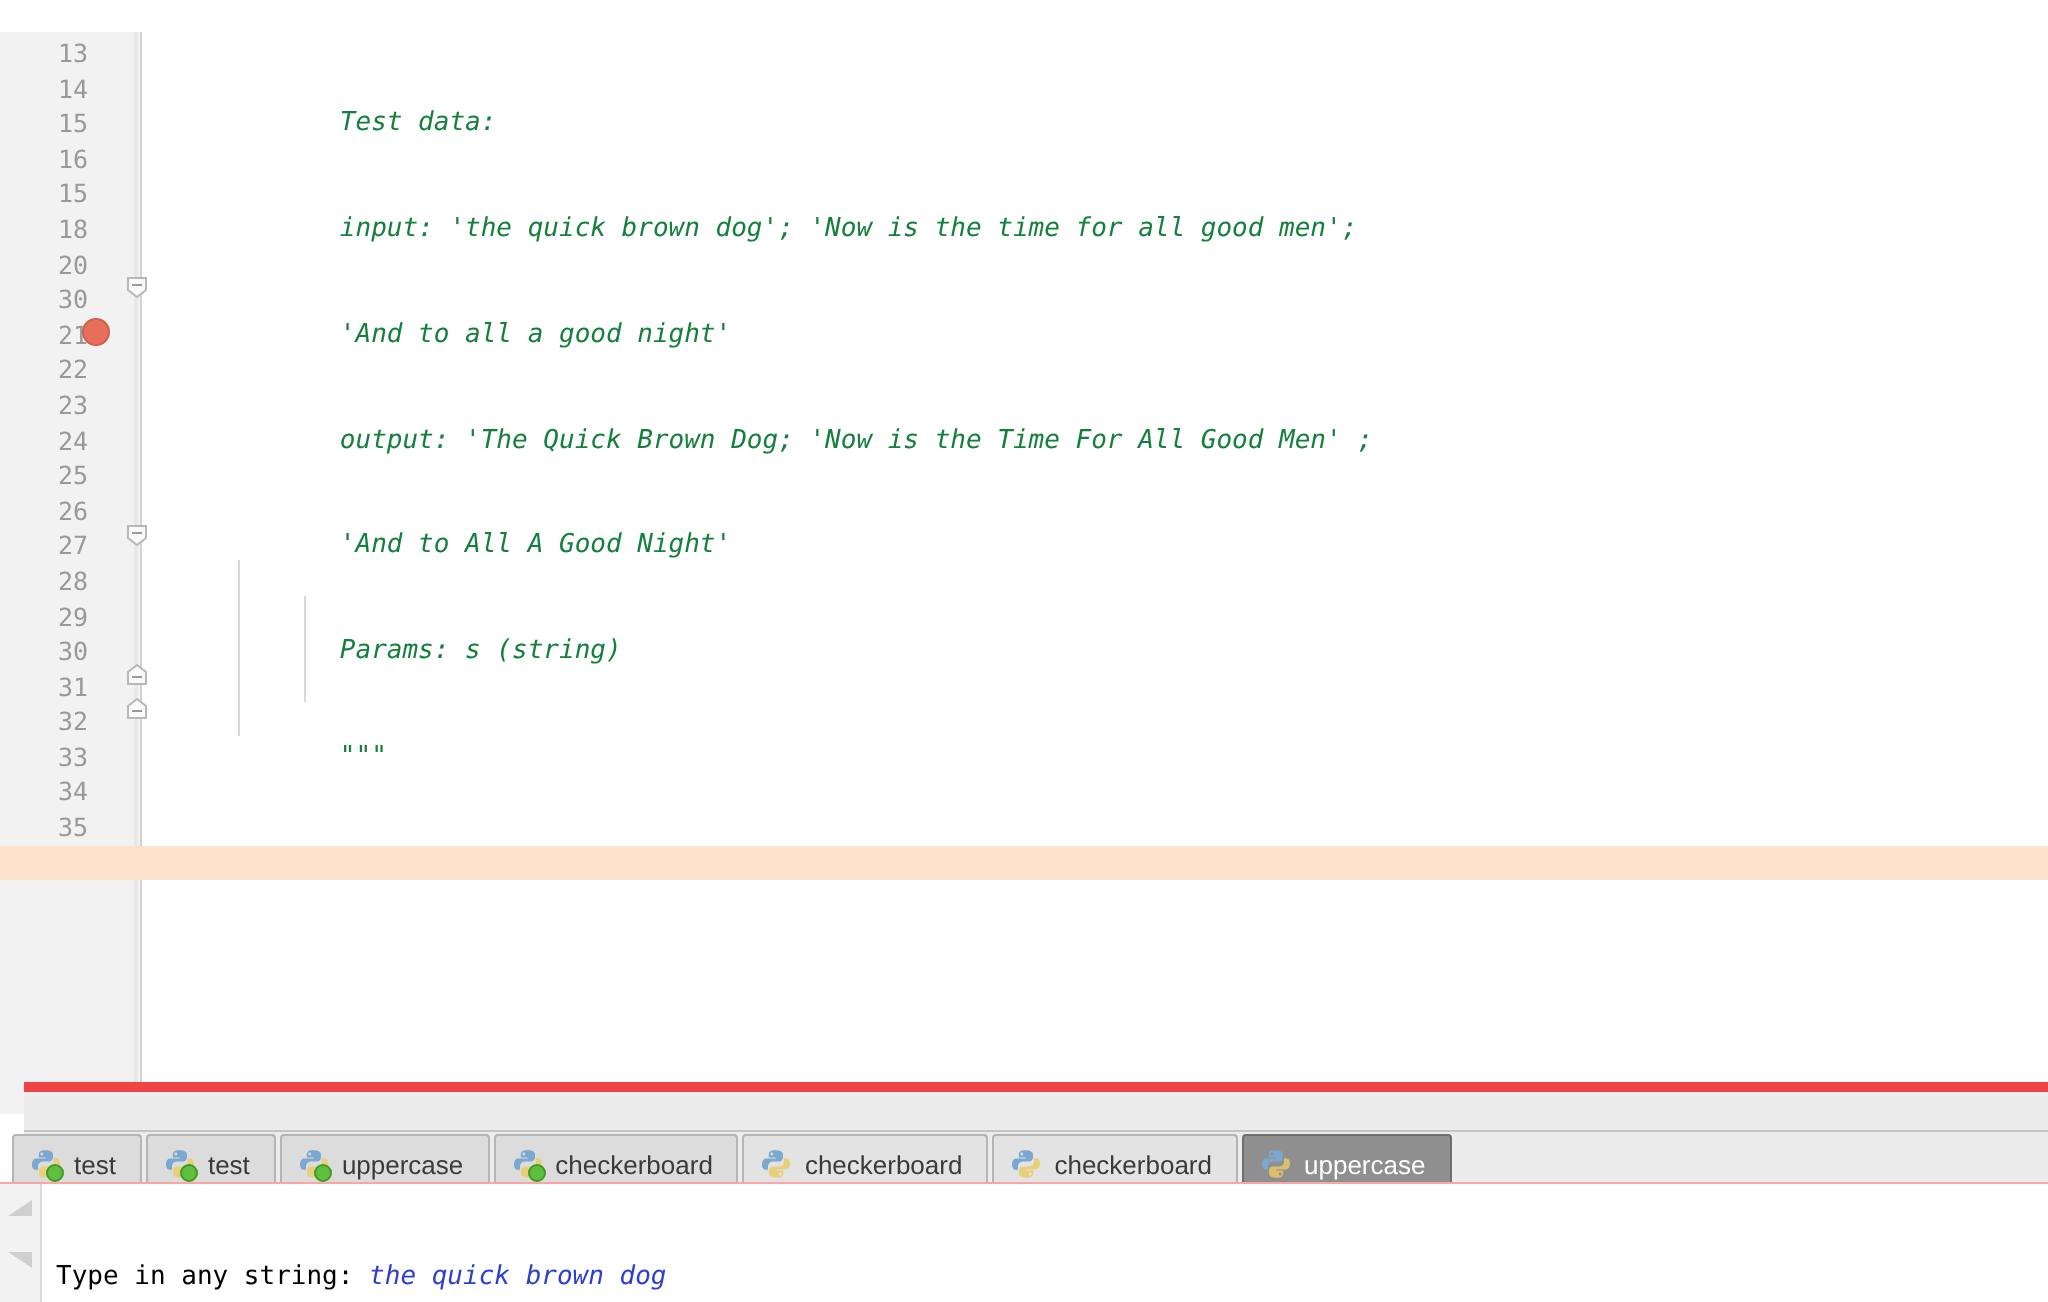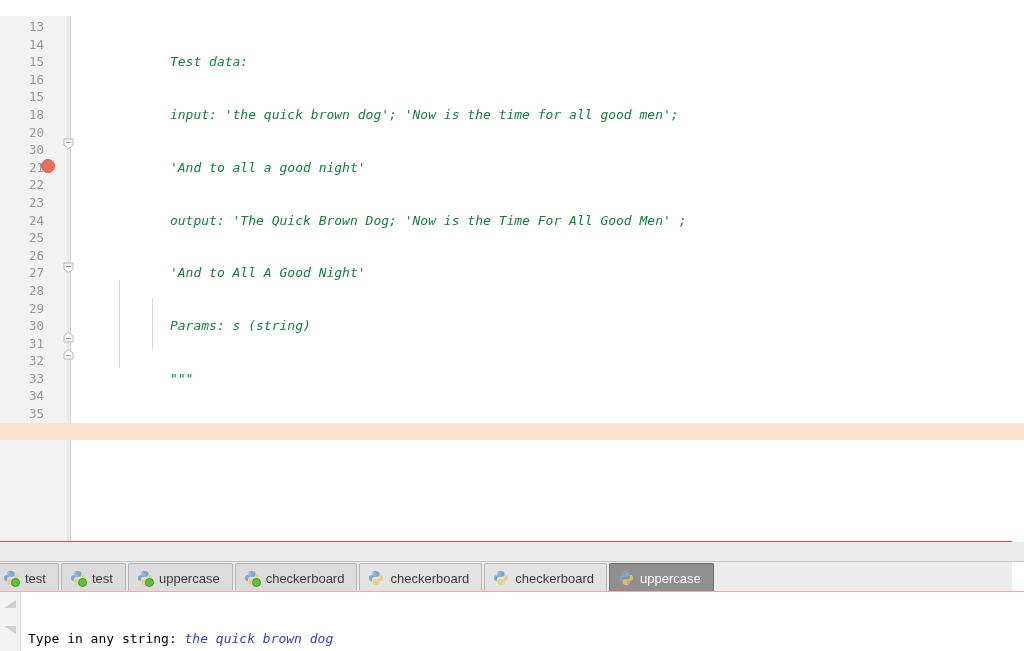--- a/index.html
+++ b/index.html
@@ -33,22 +33,22 @@
 
   
   .bpdot{position:absolute;left:41px;width:12px;height:12px;border-radius:50%;
          background:#e8705a;border:1px solid #cf5f4c;}
 
   
   .fold{position:absolute;left:63px;width:11px;height:11px;}
   .fold svg{display:block;}
 
   
-  .tabstrip{position:absolute;left:0;top:541px;width:1012px;height:50px;
-            background:#ececec;border-top:1px solid #ef4444;}
+  .tabstrip{position:absolute;left:12px;top:541px;width:1012px;height:50px;
+            background:#ececec;border-top:5px solid #ef4444;}
   .tabstrip-top{position:absolute;left:0;top:0;width:1024px;height:19px;background:#ececec;
                 border-bottom:1px solid #c4c4c4;}
   .tabs{position:absolute;left:-6px;top:20px;display:flex;align-items:flex-end;height:30px;}
   .tab{display:flex;align-items:center;gap:6px;height:28px;padding:0 12px 0 8px;
        background:#dcdcdc;border:1px solid #b5b5b5;border-bottom:none;
        margin-right:2px;border-radius:2px 2px 0 0;
        font-family:"Liberation Sans", sans-serif;font-size:13px;color:#3a3a3a;white-space:nowrap;}
   .tab.inactive2{background:#e3e3e3;}
   .tab.active{background:#8f8f8f;border-color:#6e6e6e;color:#ffffff;}
   .pyicon{position:relative;width:16px;height:16px;flex:0 0 16px;}

